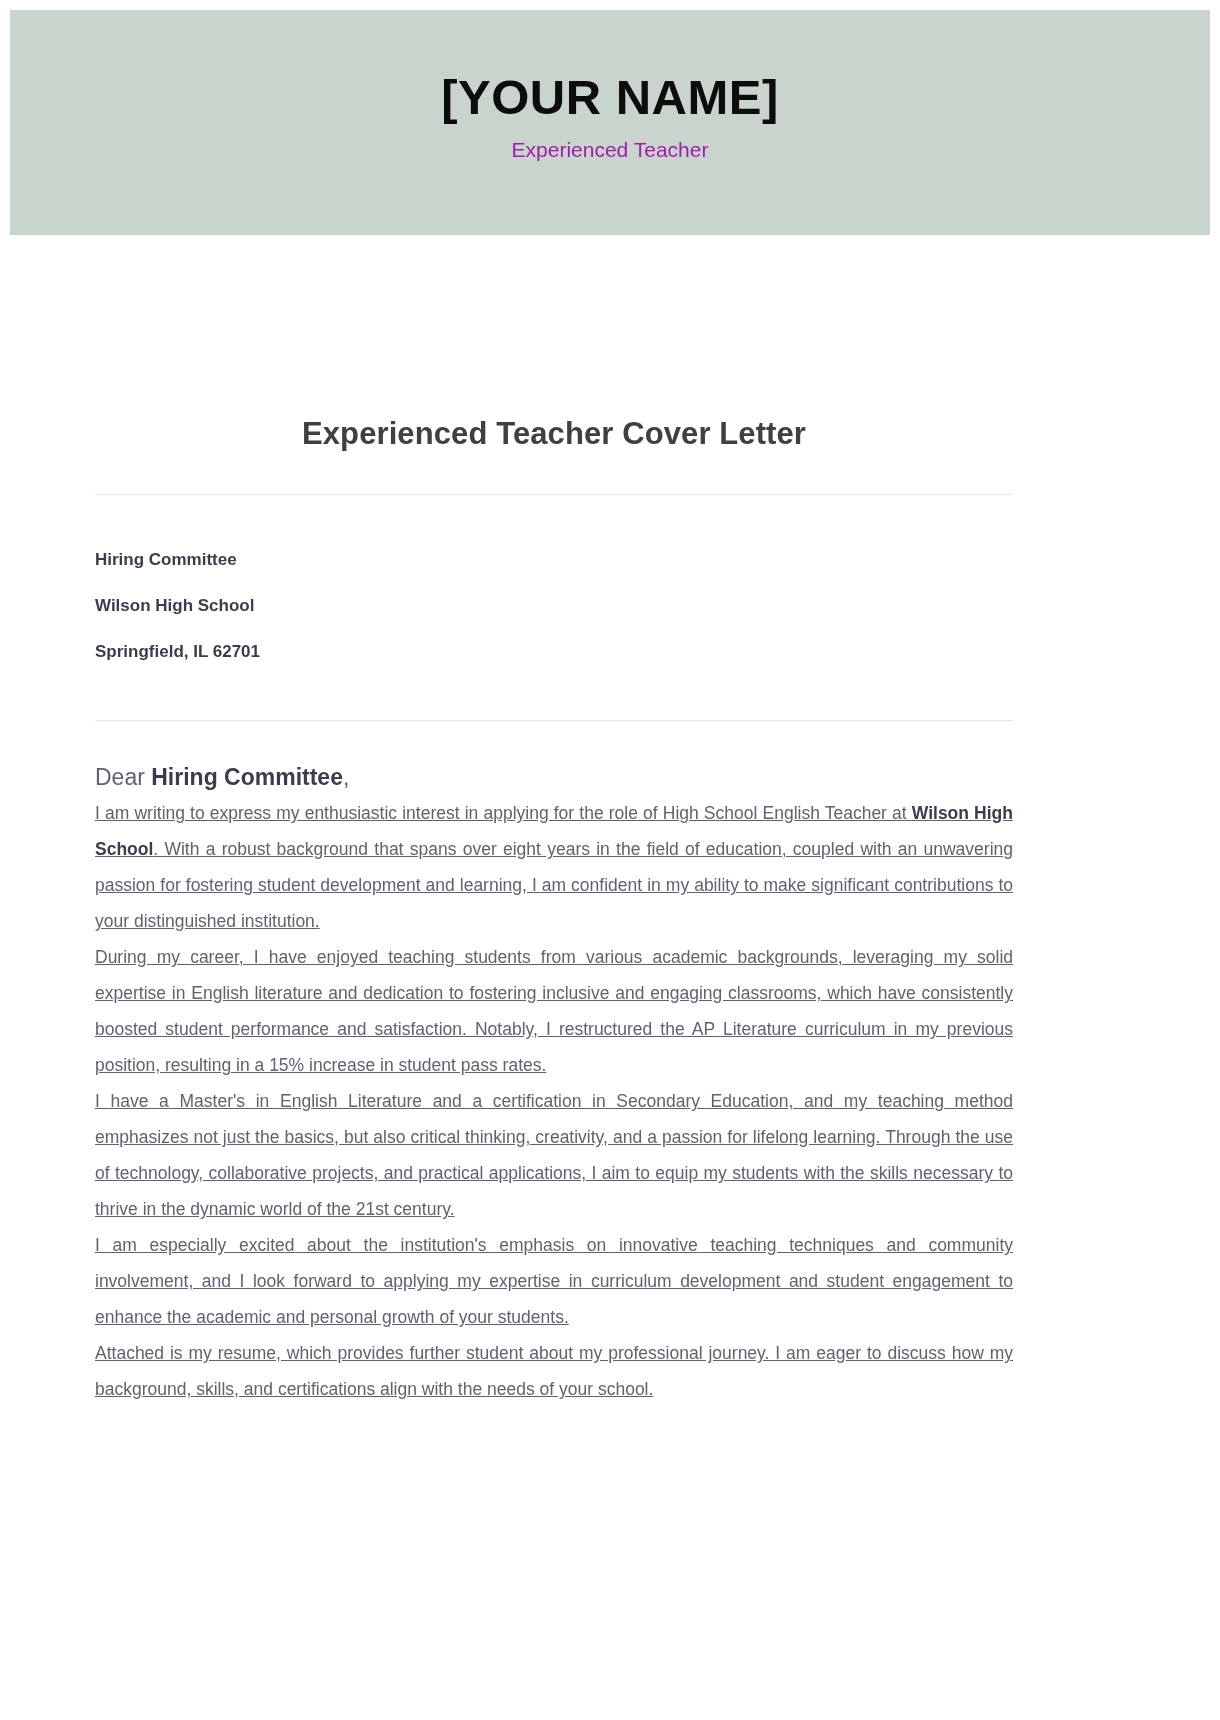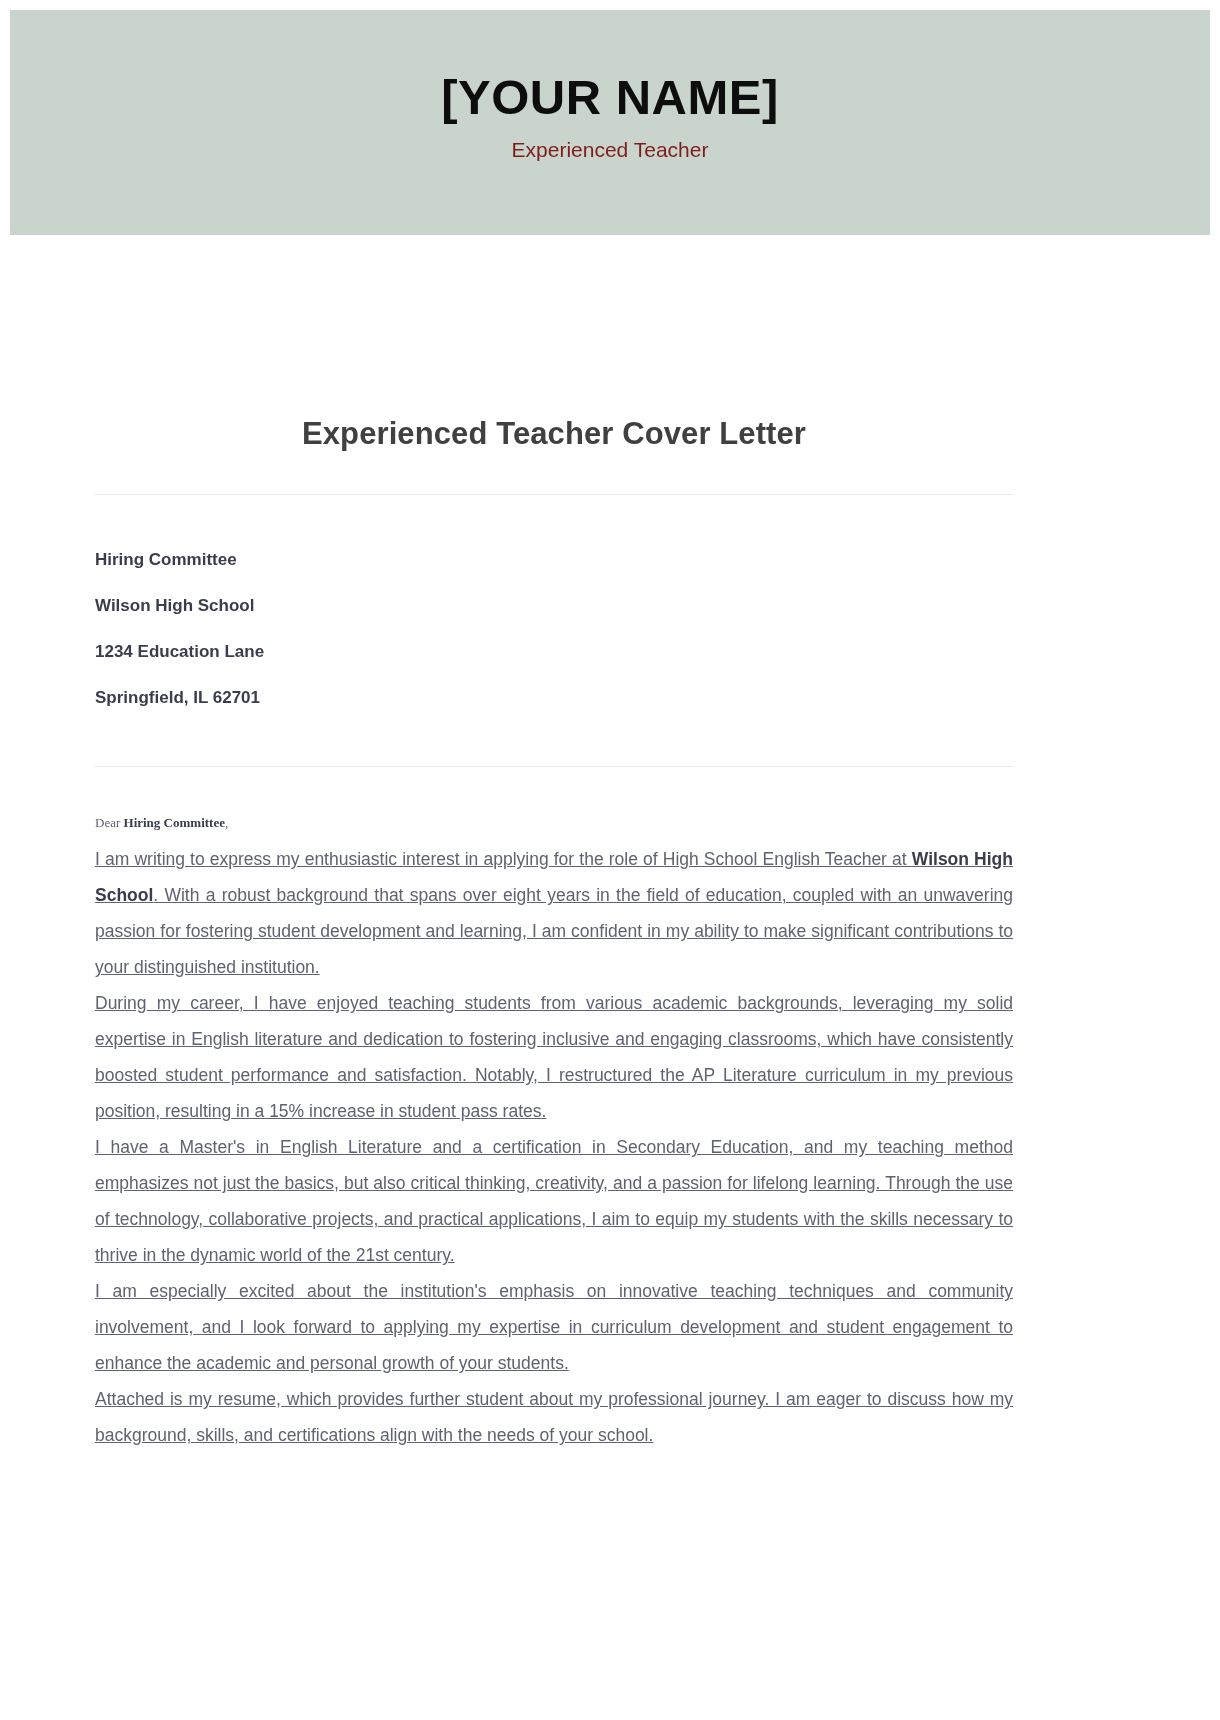--- a/index.html
+++ b/index.html
@@ -44,21 +44,21 @@
     color: #0d0d0d;
     line-height: 1.05;
     white-space: nowrap;
   }
 
   .header-role {
     margin-top: 14px;
     font-family: "Liberation Sans", sans-serif;
     font-size: 21px;
     font-weight: normal;
-    color: #7f1d1d;
+    color: #a21caf;
     line-height: 1.2;
     white-space: nowrap;
   }
 
   
   .doc {
     position: absolute;
     left: 95px;
     top: 235px;
     width: 918px;
@@ -97,22 +97,22 @@
     line-height: 46px;
     white-space: nowrap;
   }
 
   
   .letter {
     margin-top: 38px;
   }
 
   .salutation {
-    font-family: Liberation Serif, serif;
-    font-size: 13px;
+    font-family: Liberation Sans, sans-serif;
+    font-size: 23px;
     color: #5f6270;
     line-height: 36px;
     font-weight: normal;
   }
 
   .salutation b {
     font-weight: bold;
     color: #3a3d4d;
   }
 
@@ -144,21 +144,20 @@
 
   <div class="doc">
 
     <div class="doc-title">Experienced Teacher Cover Letter</div>
 
     <div class="rule rule-top"></div>
 
     <div class="address">
       <div class="address-line">Hiring Committee</div>
       <div class="address-line">Wilson High School</div>
-      <div class="address-line">1234 Education Lane</div>
       <div class="address-line">Springfield, IL 62701</div>
     </div>
 
     <div class="rule rule-bottom"></div>
 
     <div class="letter">
 
       <div class="salutation"><span>Dear </span><b>Hiring Committee</b><span>,</span></div>
 
       <div class="para"><span>I am writing to express my enthusiastic interest in applying for the role of High School English Teacher at </span><b>Wilson High School</b><span>. With a robust background that spans over eight years in the field of education, coupled with an unwavering passion for fostering student development and learning, I am confident in my ability to make significant contributions to your distinguished institution.</span></div>

